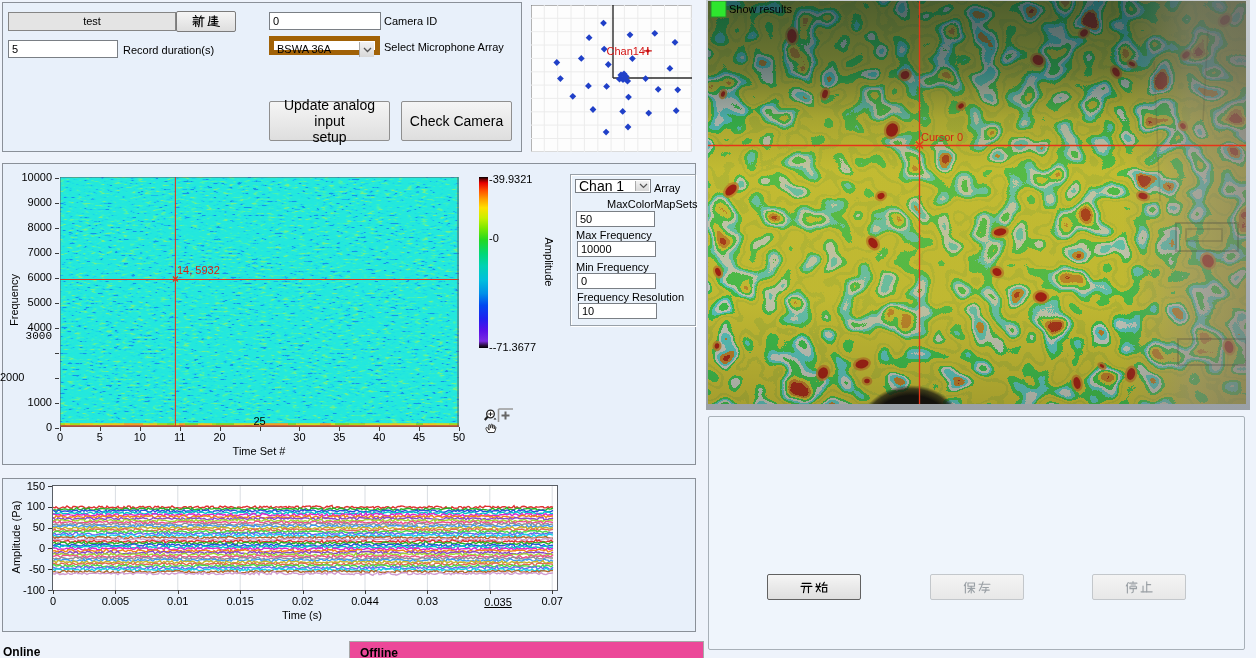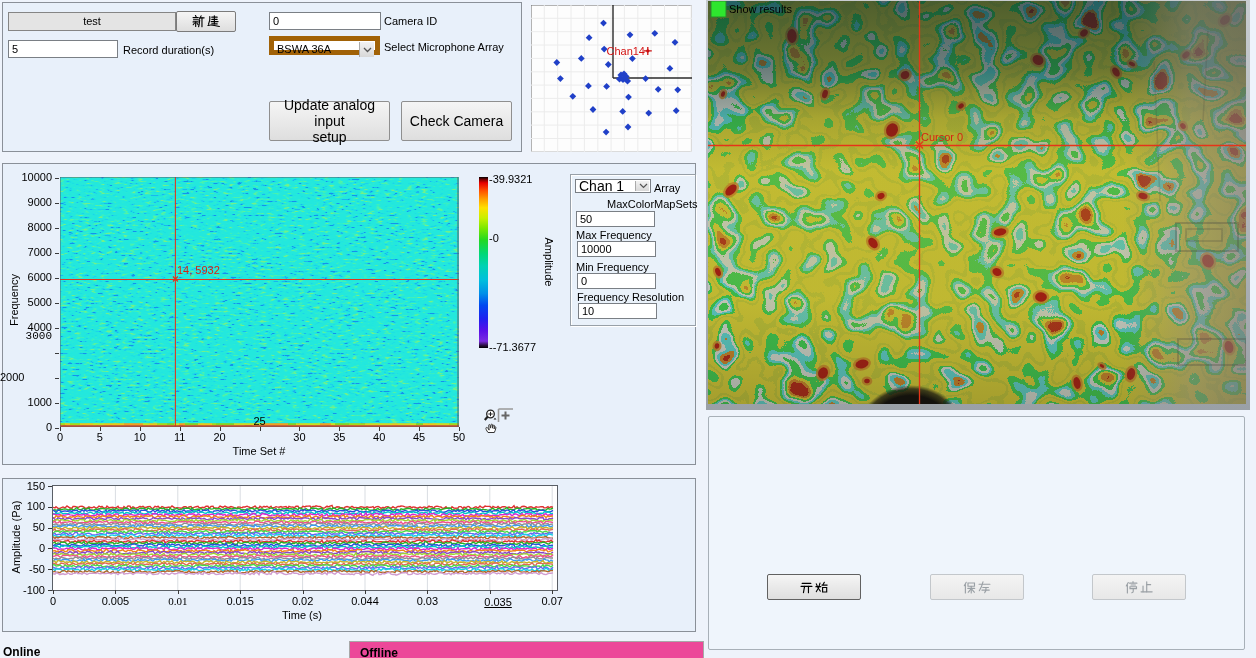--- a/index.html
+++ b/index.html
@@ -330,21 +330,21 @@
 <div class="lbl" style="left:0px;top:541.9px;width:45px;text-align:right;">0</div>
 <div class="tick" style="left:48px;top:548.4px;width:4px;height:1px;"></div>
 <div class="lbl" style="left:0px;top:562.7px;width:45px;text-align:right;">-50</div>
 <div class="tick" style="left:48px;top:569.2px;width:4px;height:1px;"></div>
 <div class="lbl" style="left:0px;top:583.5px;width:45px;text-align:right;">-100</div>
 <div class="tick" style="left:48px;top:590.0px;width:4px;height:1px;"></div>
 <div class="lbl" style="left:31.0px;top:595px;width:44px;text-align:center;">0</div>
 <div class="tick" style="left:53.0px;top:590px;width:1px;height:4px;"></div>
 <div class="lbl" style="left:93.4px;top:595px;width:44px;text-align:center;">0.005</div>
 <div class="tick" style="left:115.4px;top:590px;width:1px;height:4px;"></div>
-<div class="lbl" style="left:155.8px;top:595px;width:44px;text-align:center;font-family:Liberation Serif, serif;">0.01</div>
+<div class="lbl" style="left:155.8px;top:595px;width:44px;text-align:center;">0.01</div>
 <div class="tick" style="left:177.8px;top:590px;width:1px;height:4px;"></div>
 <div class="lbl" style="left:218.2px;top:595px;width:44px;text-align:center;">0.015</div>
 <div class="tick" style="left:240.2px;top:590px;width:1px;height:4px;"></div>
 <div class="lbl" style="left:280.6px;top:595px;width:44px;text-align:center;">0.02</div>
 <div class="tick" style="left:302.6px;top:590px;width:1px;height:4px;"></div>
 <div class="lbl" style="left:343.0px;top:595px;width:44px;text-align:center;">0.044</div>
 <div class="tick" style="left:365.0px;top:590px;width:1px;height:4px;"></div>
 <div class="lbl" style="left:405.4px;top:595px;width:44px;text-align:center;">0.03</div>
 <div class="tick" style="left:427.4px;top:590px;width:1px;height:4px;"></div>
 <div class="lbl" style="left:467.8px;top:596px;width:44px;text-align:right;text-decoration:underline;">0.035</div>

